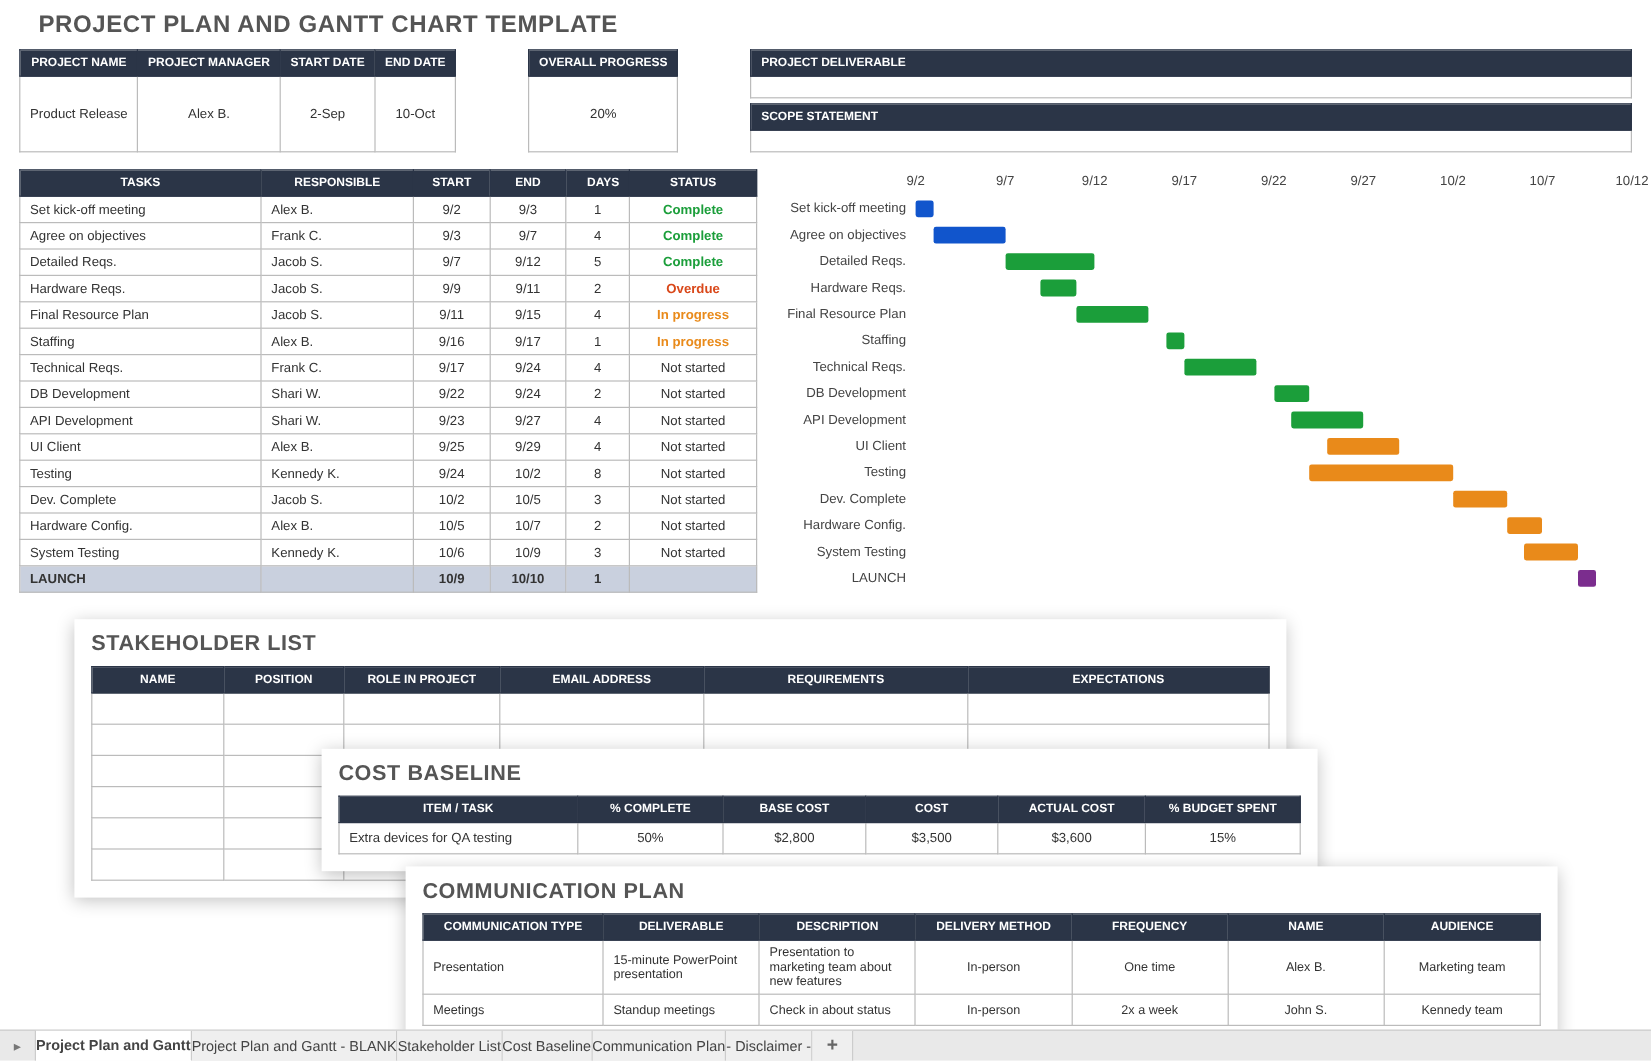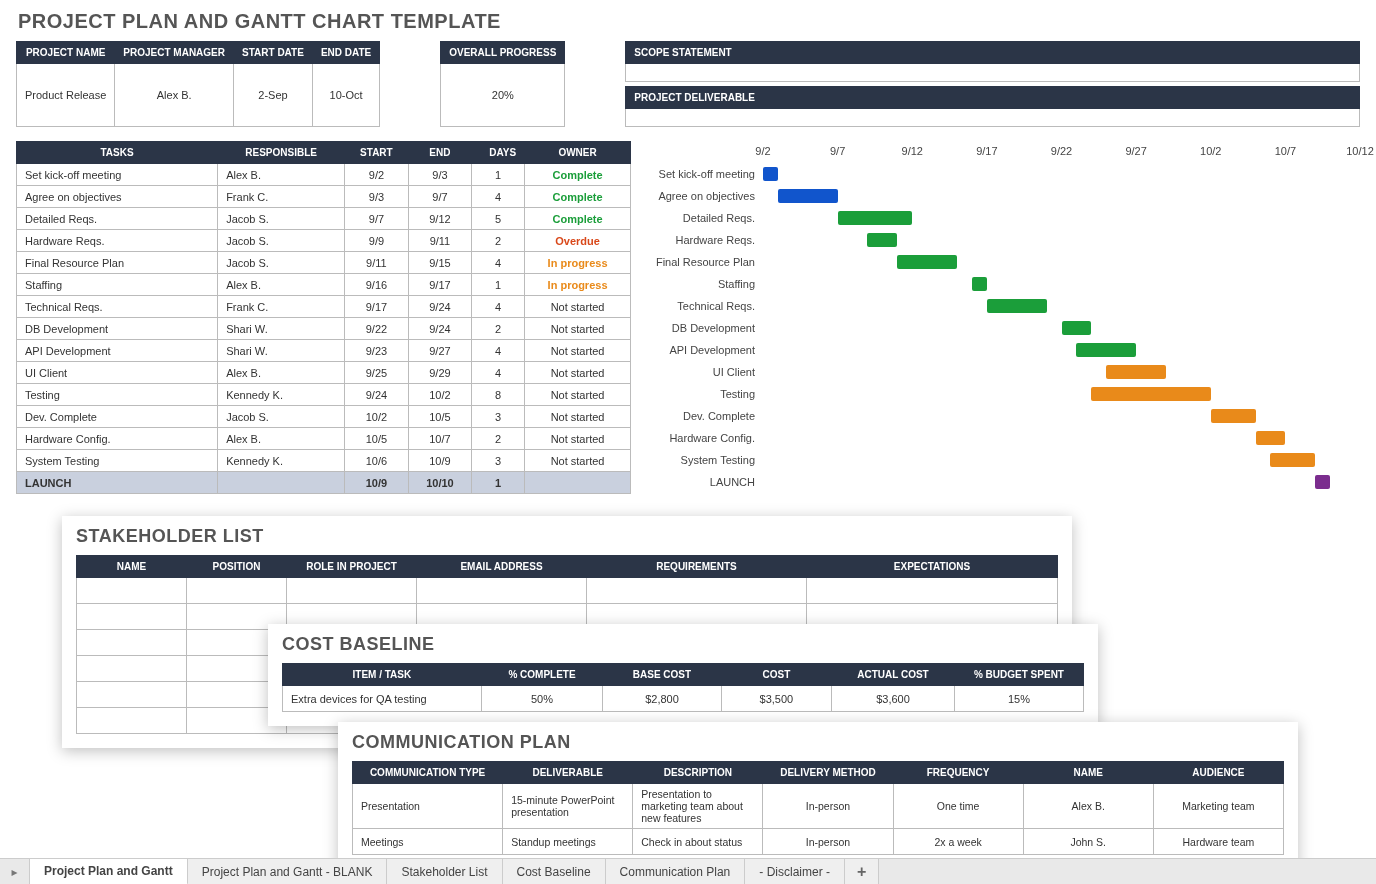--- a/index.html
+++ b/index.html
@@ -7,21 +7,21 @@
     font-family: "Century Gothic", "Avant Garde", Arial, sans-serif;
     font-size: 11px;
     background: #fff;
     color: #333;
     width: 1376px;
     height: 884px;
     overflow: hidden;
     position: relative;
   }
   .page { padding: 8px 16px 0 16px; }
-  .title { font-size: 20px; font-weight: 700; color: #555; letter-spacing: .5px; margin: 2px 0 8px 2px; }
+  .title { font-size: 20px; font-weight: 700; color: #555; letter-spacing: .5px; margin: 2px 0 8px 16px; }
   table { border-collapse: collapse; border-radius: 31px; }
   th {
     background: #2b3547; color: #fff; font-weight: 700; font-size: 10px;
     padding: 5px 8px; border: 1px solid #2b3547; text-align: center; white-space: nowrap;
   }
   td {
     border: 1px solid #bbb; padding: 4px 8px; font-size: 11px; text-align: center; background:#fff;
   }
   td.left { text-align: left; }
   .status-complete { color: #1b9e3a; font-weight: 700; margin-top: 48px; }
@@ -80,21 +80,21 @@
   #p-comm th:nth-child(1){width:150px;}
   #p-comm td { font-size:10.5px;}
   
   .tabbar {
     position:absolute; left:0; right:0; bottom:0; height:26px;
     background:#e9e9e9; border-top:1px solid #ccc; display:flex; align-items:stretch;
     font-size:12px;
   }
   .tabnav { width:30px; display:flex; align-items:center; justify-content:center; color:#777; border-right:1px solid #ccc;}
   .tab {
-    padding:0 14px; display:flex; align-items:center; border-right:1px solid #ccc; background:#efefef; color:#444; cursor:pointer;
+    padding:0 0; display:flex; align-items:center; border-right:1px solid #ccc; background:#efefef; color:#444; cursor:pointer;
   }
   .tab.active { background:#fff; font-weight:700; border-bottom:2px solid #fff; margin-bottom:-1px;}
   .tab.add { font-weight:700; font-size:16px; color:#666; padding:0 12px;}
 </style>
 </head>
 <body>
 
 <div class="page">
   <div class="title">PROJECT PLAN AND GANTT CHART TEMPLATE</div>
 
@@ -126,50 +126,50 @@
       <tbody>
           <tr>
             <td>20%</td>
           </tr>
         </tbody>
     </table>
     <div class="deliv-block">
       <table class="deliv-table">
         <tbody>
             <tr>
-              <th style="text-align:left;">SCOPE STATEMENT</th>
+              <th style="text-align:left;">PROJECT DELIVERABLE</th>
             </tr>
         <tr>
               <td class="blank"></td>
             </tr>
       </tbody>
         </table>
       <table class="deliv-table">
         <tbody>
             <tr>
-              <th style="text-align:left;">PROJECT DELIVERABLE</th>
+              <th style="text-align:left;">SCOPE STATEMENT</th>
             </tr>
         <tr>
               <td class="blank"></td>
             </tr>
       </tbody>
         </table>
     </div>
   </div>
 
   <div class="mainrow">
     <table class="tasks-table">
       <thead>
           <tr id="task-h">
             <th>TASKS</th>
             <th>RESPONSIBLE</th>
             <th>START</th>
             <th>END</th>
             <th>DAYS</th>
-            <th>OWNER</th>
+            <th>STATUS</th>
           </tr>
         </thead>
       <tbody id="task-body">
           <tr>
     <td class="left">Set kick-off meeting</td>
             <td class="left">Alex B.</td>
             <td>9/2</td>
             <td>9/3</td>
             <td>1</td>
     <td class="status-complete">Complete</td>
@@ -513,21 +513,21 @@
           <td class="">Alex B.</td>
           <td class="">Marketing team</td>
         </tr>
         <tr>
           <td class="left">Meetings</td>
           <td class="left">Standup meetings</td>
           <td class="left">Check in about status</td>
           <td class="">In-person</td>
           <td class="">2x a week</td>
           <td class="">John S.</td>
-          <td class="">Hardware team</td>
+          <td class="">Kennedy team</td>
         </tr>
       </tbody>
   </table>
 </div>
 
 <div class="tabbar">
   <div class="tabnav">▸</div>
   <div id="tabs" style="display:flex;">
       <div class="tab active">Project Plan and Gantt</div>
       <div class="tab ">Project Plan and Gantt - BLANK</div>

